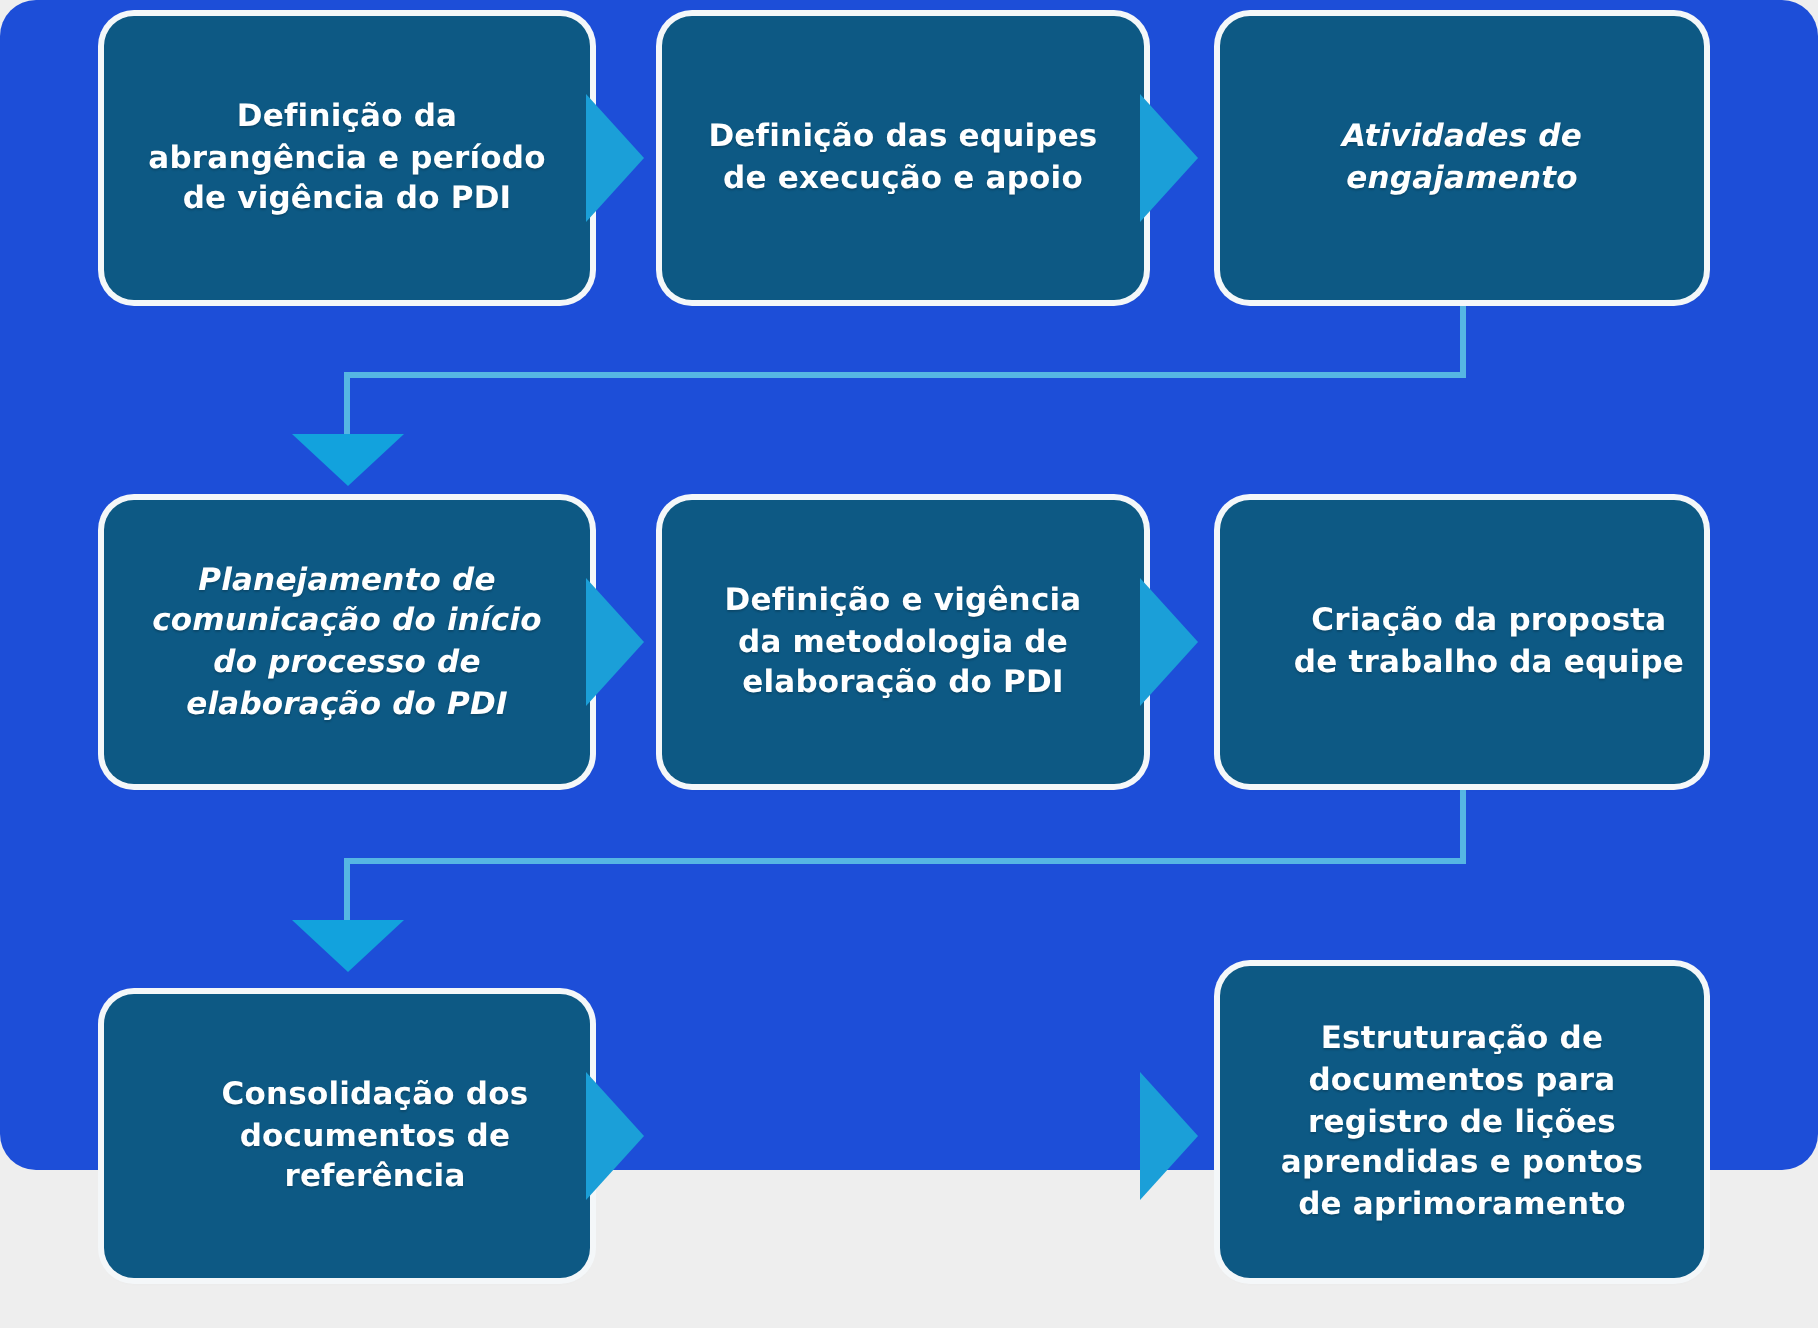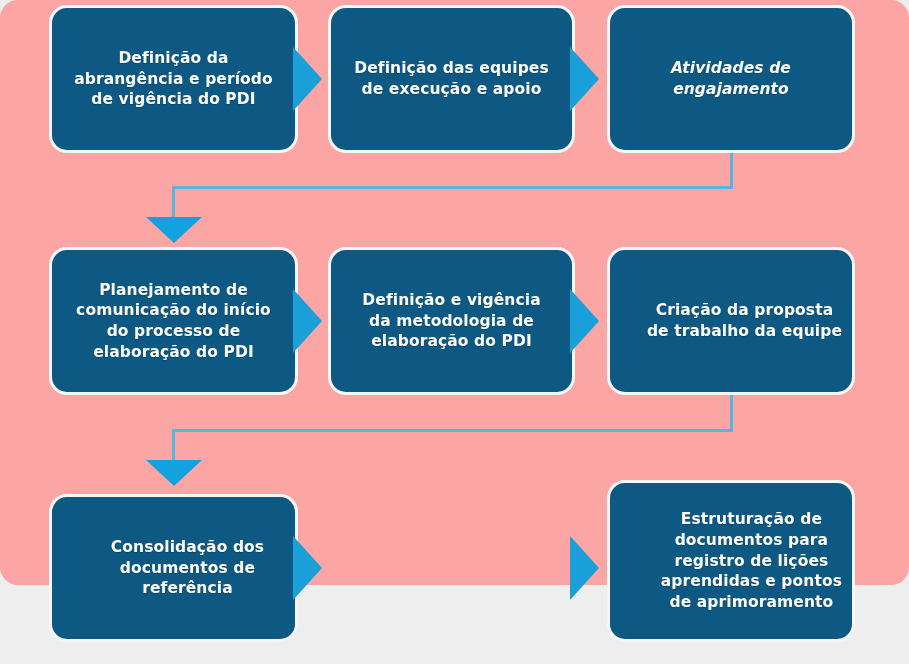--- a/index.html
+++ b/index.html
@@ -10,21 +10,21 @@
     width: 909px;
     height: 664px;
     background: #eeeeee;
     font-family: "DejaVu Sans", sans-serif;
     overflow: hidden;
   }
   #canvas {
     position: relative;
     width: 909px;
     height: 585px;
-    background: #fca5a5;
+    background: #1d4ed8;
     border-radius: 18px;
   }
   .node {
     position: absolute;
     background: #0d5984;
     border-radius: 15px;
     box-shadow: 0 0 0 3px #f4f7f9, 0 1px 3px rgba(0,0,0,0.10);
     display: flex;
     align-items: center;
     justify-content: center;
@@ -98,21 +98,21 @@
   <div class="node" style="left:610px; top:8px; width:242px; height:142px;font-style:italic;">
     <span class="node-label">Atividades de
 engajamento</span>
   </div>
 
   <div class="conn-seg-v" style="left:730px; top:148px; height:41px;"></div>
   <div class="conn-seg-h" style="left:172px; top:186px; width:561px;"></div>
   <div class="conn-seg-v" style="left:172px; top:186px; height:35px;"></div>
   <div class="conn-arrow" style="left:146px; top:217px;"></div>
 
-  <div class="node" style="left:52px; top:250px; width:243px; height:142px;">
+  <div class="node" style="left:52px; top:250px; width:243px; height:142px;font-style:italic;">
     <span class="node-label">Planejamento de
 comunicação do início
 do processo de
 elaboração do PDI</span>
   </div>
 
   <div class="chevron" style="left:293px; top:289px;"></div>
 
   <div class="node" style="left:331px; top:250px; width:241px; height:142px;">
     <span class="node-label">Definição e vigência
@@ -136,21 +136,21 @@
     <span class="node-label">Consolidação dos
 documentos de
 referência</span>
   </div>
 
   <div class="chevron" style="left:293px; top:536px;"></div>
 
 
   <div class="chevron" style="left:570px; top:536px;"></div>
 
-  <div class="node" style="left:610px; top:483px; width:242px; height:156px;justify-content:flex-end;">
+  <div class="node" style="left:610px; top:483px; width:242px; height:156px;">
     <span class="node-label">Estruturação de
 documentos para
 registro de lições
 aprendidas e pontos
 de aprimoramento</span>
   </div>
 
 </div>
 
 </body></html>

